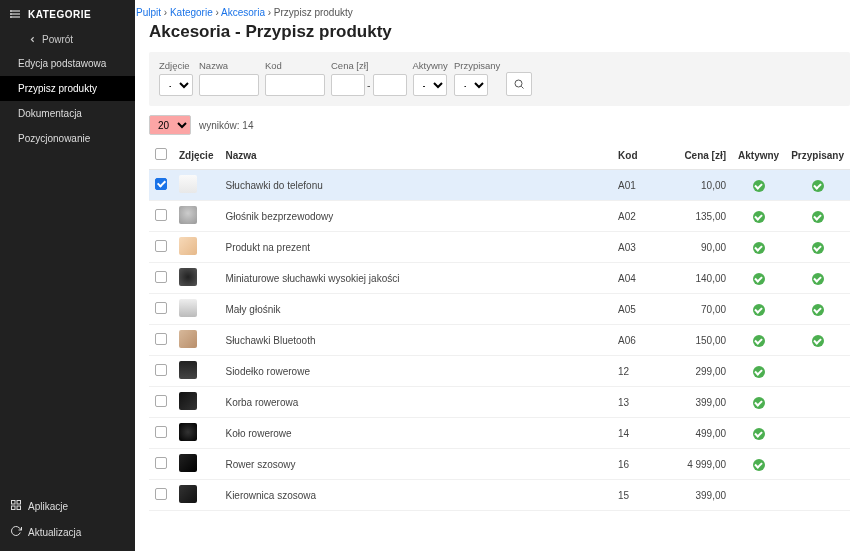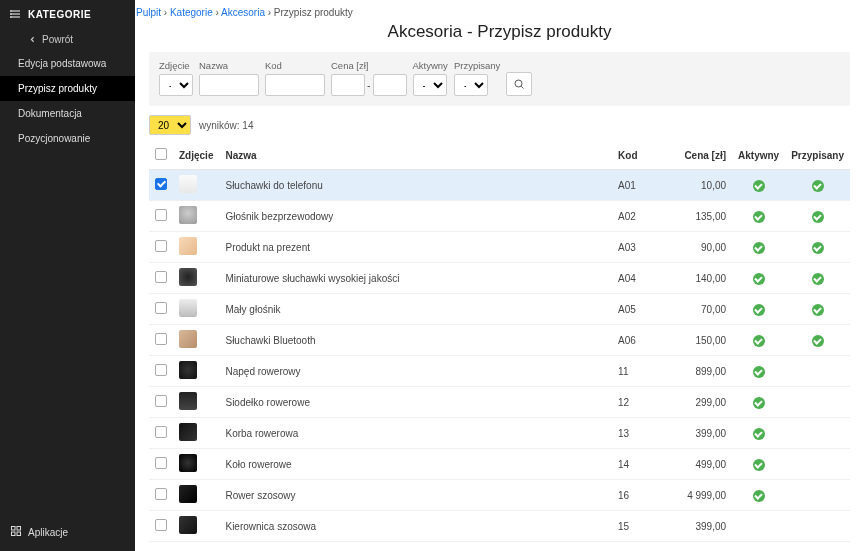--- a/index.html
+++ b/index.html
@@ -12,33 +12,33 @@
 .back-row svg { margin-right: 5px; }
 .side-nav { list-style: none; }
 .side-nav li { padding: 7px 18px; font-size: 10px; color: #ddd; cursor: pointer; }
 .side-nav li.active { background: #000; color: #fff; }
 .sidebar-bottom { margin-top: auto; padding-bottom: 6px; }
 .sidebar-bottom .brow { display: flex; align-items: center; padding: 6px 10px; font-size: 10px; color: #ddd; cursor: pointer; }
 .sidebar-bottom .brow svg { margin-right: 6px; }
 .main { flex: 1; overflow: auto; background: #fff; }
 .breadcrumb { padding: 7px 1px 0; font-size: 10px; color: #555; }
 .breadcrumb a { color: #1a73e8; text-decoration: none; }
-.page-title { padding: 4px 14px 10px; font-size: 17px; font-weight: 400; color: #222; text-align: center; }
+.page-title { padding: 4px 14px 10px; font-size: 17px; font-weight: 700; color: #222; }
 .filters { background: #f4f4f4; margin: 0 14px; padding: 8px 10px 10px; display: flex; align-items: flex-end; gap: 6px; border-radius: 2px; }
 .fgroup { display: flex; flex-direction: column; }
 .fgroup label { font-size: 9.5px; color: #666; margin-bottom: 3px; }
 .fgroup select, .fgroup input { height: 22px; border: 1px solid #ccc; border-radius: 2px; padding: 0 5px; font-size: 10px; background: #fff; }
 .sel-narrow { width: 34px; }
 .inp-med { width: 60px; }
 .inp-code { width: 60px; }
 .price-range { display: flex; align-items: center; gap: 2px; }
 .price-range input { width: 34px; }
 .search-btn { width: 26px; height: 24px; background: #fff; border: 1px solid #ccc; border-radius: 2px; display:flex; align-items:center; justify-content:center; cursor:pointer; }
 .pager-row { display: flex; align-items: center; padding: 9px 14px 6px; gap: 8px; font-size: 10px; color: #555; }
-.pager-row select { height: 20px; border: 1px solid #ccc; border-radius: 2px; padding: 0 4px; font-size: 10px; background:#fde047; }
+.pager-row select { height: 20px; border: 1px solid #ccc; border-radius: 2px; padding: 0 4px; font-size: 10px; background:#fca5a5; }
 .table { width: calc(100% - 28px); margin: 0 14px; border-collapse: collapse; }
 .table th { text-align: left; font-size: 10px; font-weight: 600; color: #333; padding: 7px 6px; border-bottom: 1px solid #e6e6e6; }
 .table th.r, .table td.r { text-align: right; }
 .table th.c, .table td.c { text-align: center; }
 .table td { padding: 5px 6px; font-size: 10px; color: #444; border-bottom: 1px solid #f0f0f0; vertical-align: middle; }
 .table tr.selected { background: #e3eefb; }
 .chk { width: 12px; height: 12px; border: 1px solid #aaa; border-radius: 2px; display: inline-block; background: #fff; cursor:pointer; position:relative; }
 .chk.on { background: #1a73e8; border-color: #1a73e8; }
 .chk.on::after { content:""; position:absolute; left:3px; top:0px; width:3px; height:6px; border:solid #fff; border-width:0 2px 2px 0; transform:rotate(45deg); }
 .thumb { width: 18px; height: 18px; background: #ddd; border-radius: 2px; display:inline-block; }
@@ -90,20 +90,27 @@
     <div class="sidebar-bottom" id="side-bottom">
         <div class="brow">
           <span><svg width="12" height="12" viewBox="0 0 24 24" fill="none" stroke="#ddd" stroke-width="2">
               <rect x="3" y="3" width="7" height="7"></rect>
               <rect x="14" y="3" width="7" height="7"></rect>
               <rect x="3" y="14" width="7" height="7"></rect>
               <rect x="14" y="14" width="7" height="7"></rect>
             </svg></span>
           <span>Aplikacje</span>
         </div>
+        <div class="brow">
+          <span><svg width="12" height="12" viewBox="0 0 24 24" fill="none" stroke="#ddd" stroke-width="2">
+              <path d="M23 4v6h-6"></path>
+              <path d="M20.49 15a9 9 0 1 1-2.12-9.36L23 10"></path>
+            </svg></span>
+          <span>Aktualizacja</span>
+        </div>
       </div>
   </aside>
 
   <main class="main">
     <div class="breadcrumb" id="breadcrumb"><a href="#">Pulpit</a><span> › </span><a href="#">Kategorie</a><span> › </span><a href="#">Akcesoria</a><span> › </span><span>Przypisz produkty</span></div>
     <h1 class="page-title">Akcesoria - Przypisz produkty</h1>
 
     <div class="filters">
       <div class="fgroup">
         <label>Zdjęcie</label>
@@ -208,29 +215,20 @@
             <td class="c"><span class="chk"></span></td>
             <td><span class="thumb t6"></span></td>
             <td>Słuchawki Bluetooth</td>
             <td>A06</td>
             <td class="r">150,00</td>
             <td class="c"><span class="status-dot"></span></td>
             <td class="c"><span class="status-dot"></span></td>
           </tr>
           <tr>
             <td class="c"><span class="chk"></span></td>
-            <td><span class="thumb t8"></span></td>
-            <td>Napęd rowerowy</td>
-            <td>11</td>
-            <td class="r">899,00</td>
-            <td class="c"><span class="status-dot"></span></td>
-            <td class="c"></td>
-          </tr>
-          <tr>
-            <td class="c"><span class="chk"></span></td>
             <td><span class="thumb t9"></span></td>
             <td>Siodełko rowerowe</td>
             <td>12</td>
             <td class="r">299,00</td>
             <td class="c"><span class="status-dot"></span></td>
             <td class="c"></td>
           </tr>
           <tr>
             <td class="c"><span class="chk"></span></td>
             <td><span class="thumb t10"></span></td>

